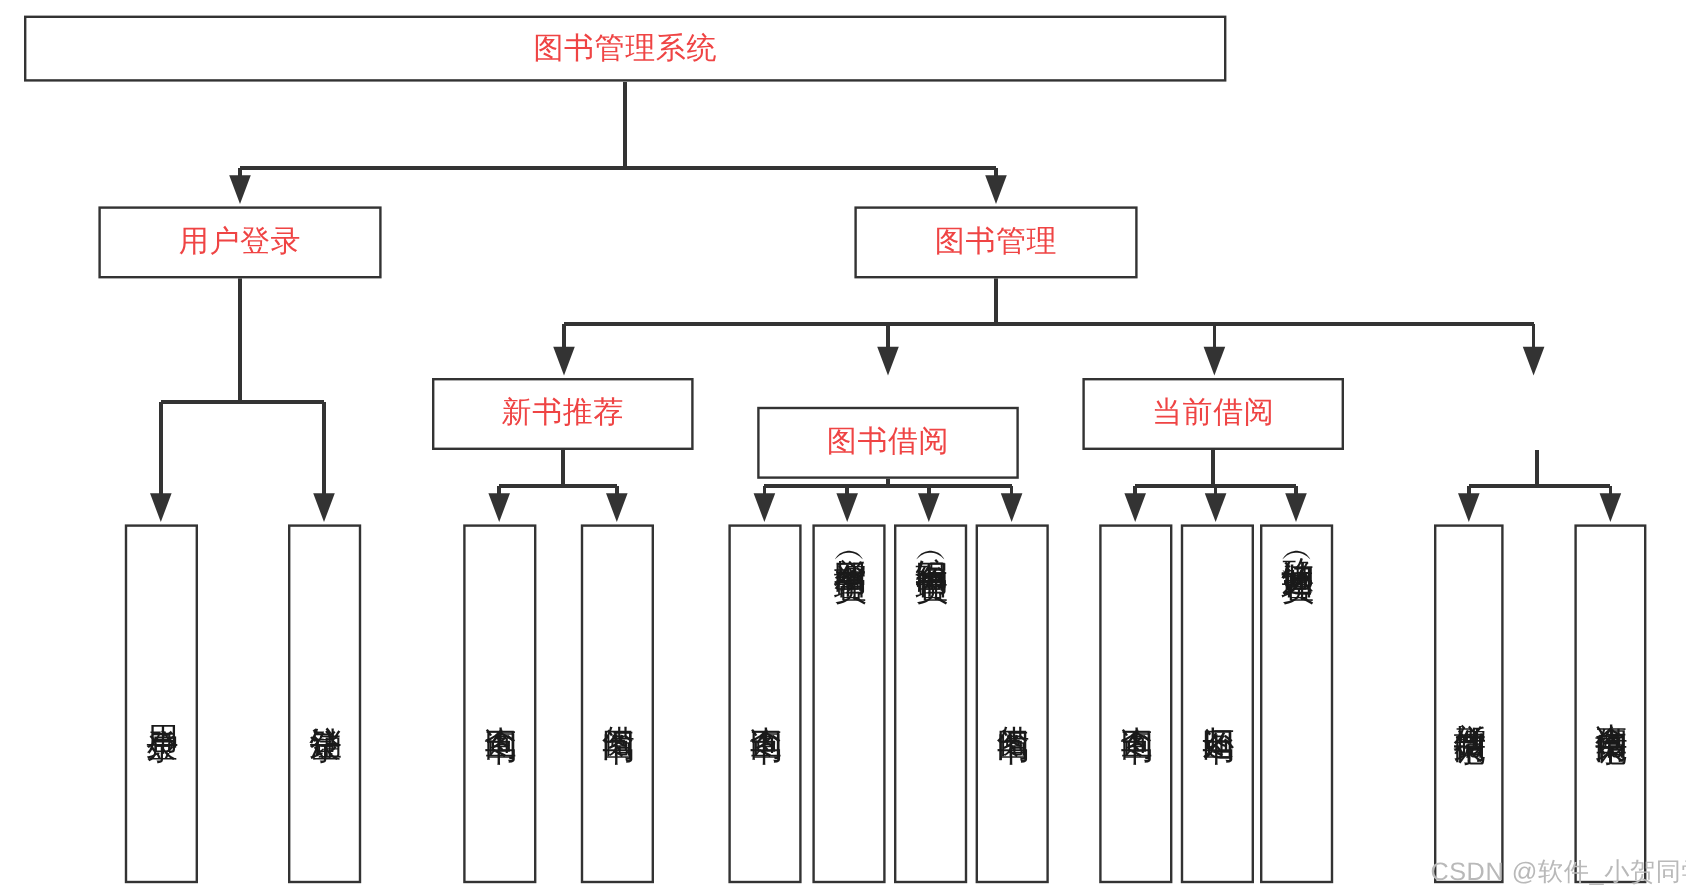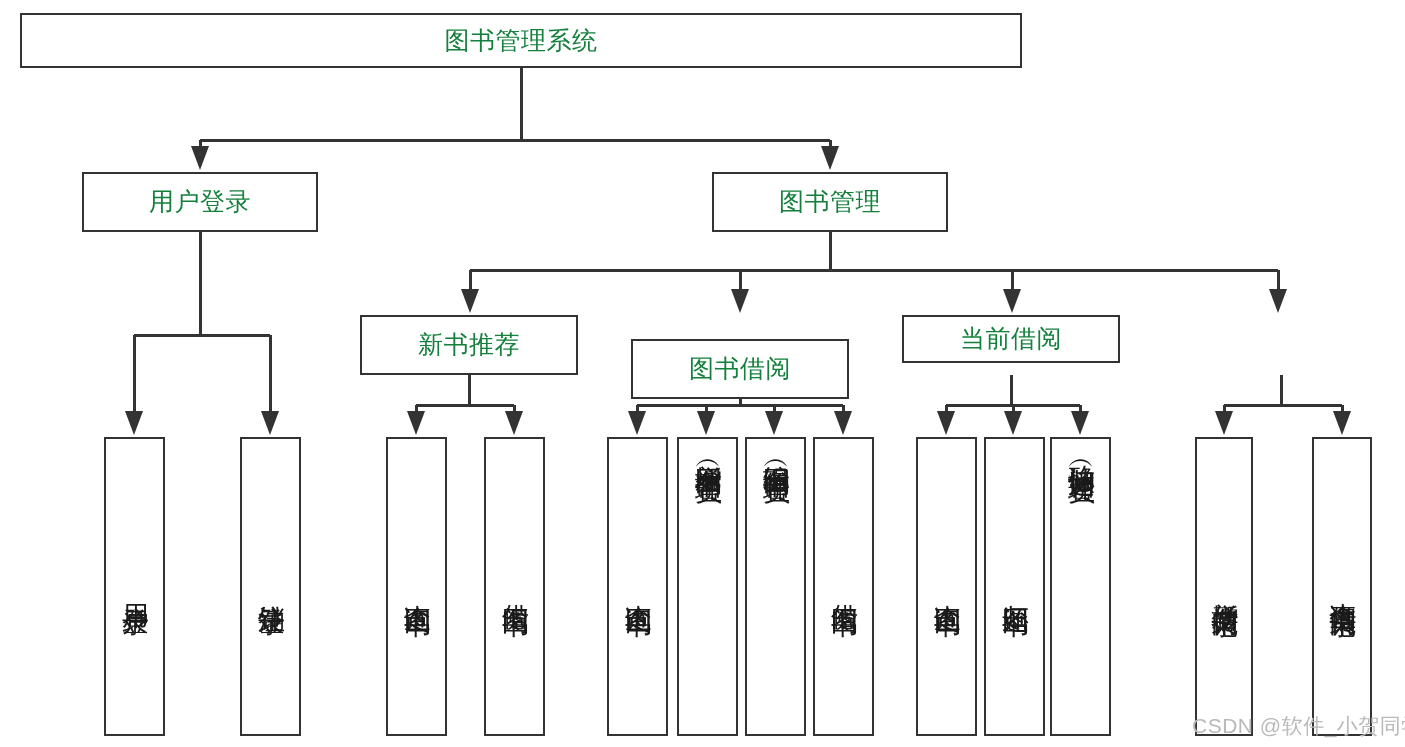--- a/index.html
+++ b/index.html
@@ -27,21 +27,21 @@
     border: 2.5px solid #333333;
     background: #ffffff;
     display: flex;
     align-items: center;
     justify-content: center;
     overflow: hidden;
   }
   .node-label-h {
     font-size: 25px;
     line-height: 1.1;
-    color: #15803d;
+    color: #ef4444;
     white-space: nowrap;
     letter-spacing: 0.5px;
   }
   .node-label-v {
     writing-mode: vertical-rl;
     text-orientation: upright;
     font-size: 27px;
     line-height: 1.18;
     color: #1a1a1a;
     letter-spacing: 2px;
@@ -147,21 +147,21 @@
   </div>
 
   <div class="node-box" style="left:712px; top:172px; width:236px; height:60px;">
     <span class="node-label-h">图书管理</span>
   </div>
 
   <div class="node-box" style="left:631px; top:315px; width:218px; height:60px;margin-top:24px;">
     <span class="node-label-h">图书借阅</span>
   </div>
 
-  <div class="node-box" style="left:902px; top:315px; width:218px; height:48px;">
+  <div class="node-box" style="left:902px; top:315px; width:218px; height:60px;">
     <span class="node-label-h">当前借阅</span>
   </div>
 
 
   <div class="node-box leaf-box" style="left:104px; top:437px; width:61px; height:299px;">
     <span class="node-label-v">用户登录</span>
   </div>
 
   <div class="node-box leaf-box" style="left:240px; top:437px; width:61px; height:299px;">
     <span class="node-label-v">注销登录</span>

